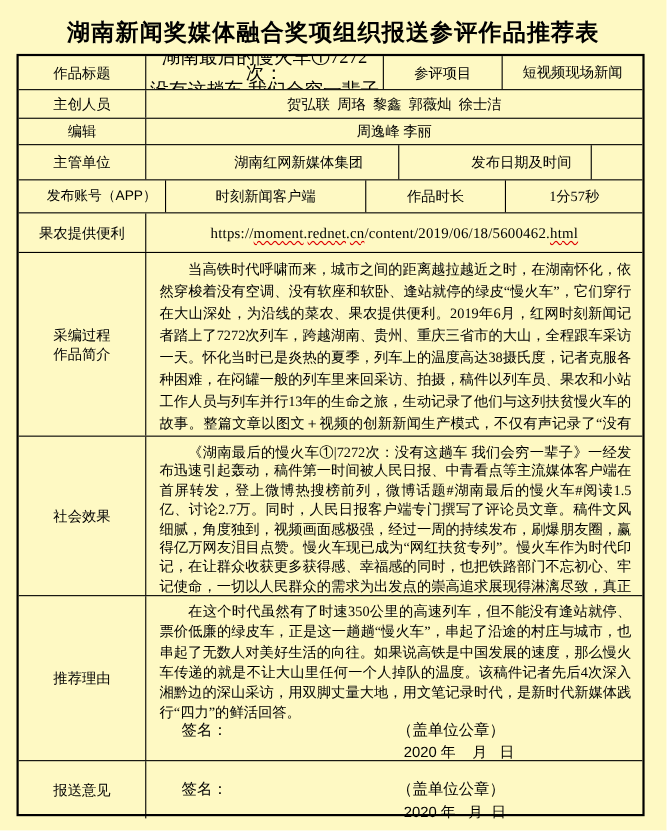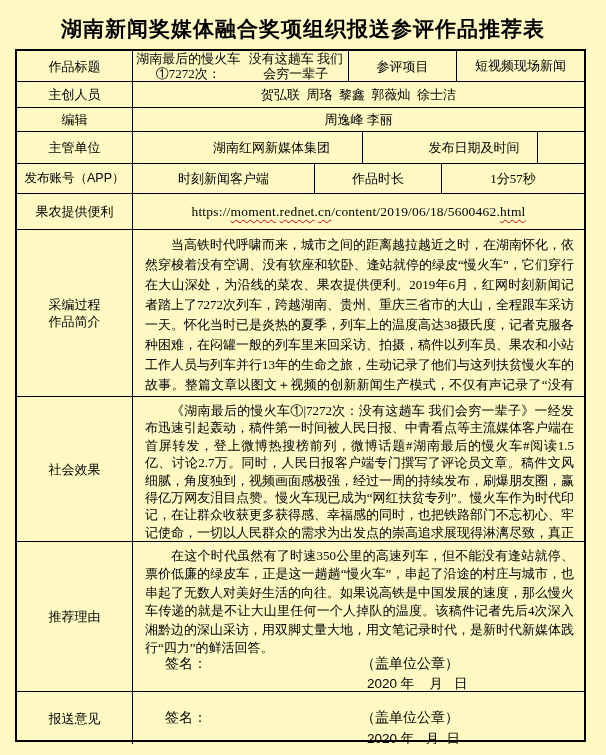--- a/index.html
+++ b/index.html
@@ -28,25 +28,25 @@
 
   .lbl { width:116px; flex:none; flex-direction:column; font-size:13px; line-height:17px; font-family:"Liberation Sans", sans-serif; }
   .val { font-family:"Liberation Serif", serif; font-size:13px; }
   .grow { flex:1; }
   .w216 { width:216px; flex:none; }
   .w108 { width:108px; flex:none; }
   .w182 { width:182px; flex:none; }
   .w127 { width:127px; flex:none; }
 
   .r1 { height:31px; } .r2 { height:26px; } .r3 { height:24px; }
-  .r4 { height:32px;gap:48px; } .r5 { height:30px; } .r6 { height:36px; }
+  .r4 { height:32px;gap:48px; } .r5 { height:30px;padding-left:18px; } .r6 { height:36px; }
   .r7 { height:167px; } .r8 { height:145px; } .r9 { height:150px; }
   .r10 { height:52px; }
 
-  .twoline { display:flex; justify-content:center; line-height:15px; font-size:13px; }
+  .twoline { display:flex; flex-direction:column; justify-content:center; line-height:15px; font-size:17px; }
   .pre { white-space:pre; }
 
   .textcell {
     display:block; position:relative; text-align:justify;
     padding:5px 10px 4px 12px;
     font-family:"Liberation Serif", serif; font-size:13px;
   }
   .para { text-indent:2em; text-align:justify; text-justify:inter-ideograph; }
   .p-process { line-height:20px; }
   .p-effect  { line-height:17.4px; }

